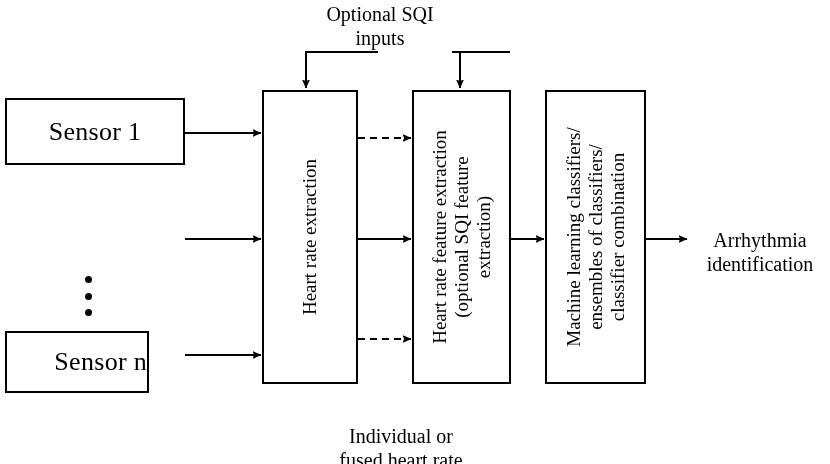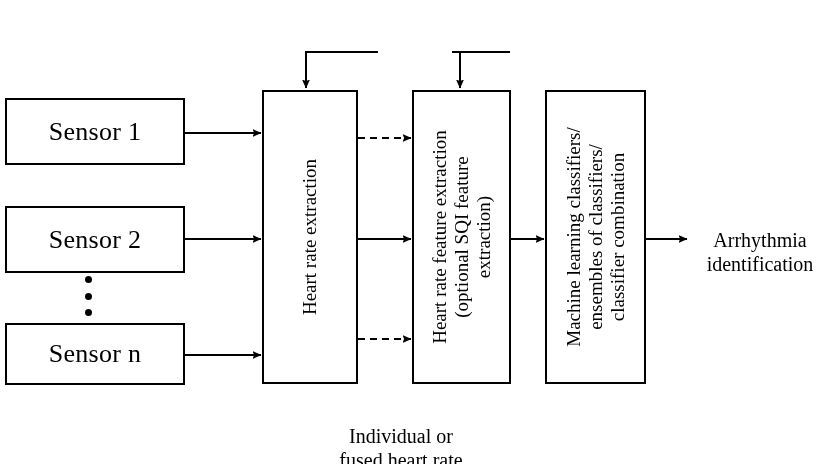--- a/index.html
+++ b/index.html
@@ -103,25 +103,22 @@
 
     <line x1="511" y1="239" x2="544" y2="239" stroke="#000000" stroke-width="2" marker-end="url(#arrowhead)"></line>
 
     <line x1="646" y1="239" x2="687" y2="239" stroke="#000000" stroke-width="2" marker-end="url(#arrowhead)"></line>
   </svg>
 
   <div class="box sensor-box" style="left:5px; top:98px; width:180px; height:67px;">
     <span>Sensor 1</span>
   </div>
 
-  <div class="box sensor-box" style="left:5px; top:206px; width:180px; height:67px;">
-    <span>Sensor 2</span>
-  </div>
 
-  <div class="box sensor-box" style="left:5px; top:323px; width:180px; height:62px;">
+  <div class="box sensor-box" style="left:5px; top:331px; width:144px; height:62px;justify-content:flex-end;">
     <span>Sensor n</span>
   </div>
 
   <div class="dots" style="left:84px; top:276px; width:9px; height:40px;">
     <span class="dot"></span>
     <span class="dot"></span>
     <span class="dot"></span>
   </div>
 
   <div class="box" style="left:262px; top:90px; width:96px; height:294px;">
@@ -139,20 +136,22 @@
   </div>
 
   <div class="box" style="left:545px; top:90px; width:101px; height:294px;">
     <div class="vbox-text">
       <div>Machine learning classifiers/</div>
       <div>ensembles of classifiers/</div>
       <div>classifier combination</div>
     </div>
   </div>
 
+  <div class="free-label" style="left:300px; top:2px; width:160px;">Optional SQI
+inputs</div>
 
   <div class="free-label" style="left:286px; top:396px; width:230px;margin-top:28px;">Individual or
 fused heart rate</div>
 
   <div class="free-label" style="left:692px; top:228px; width:136px;">Arrhythmia
 identification</div>
 
 </div>
 
 </body></html>

